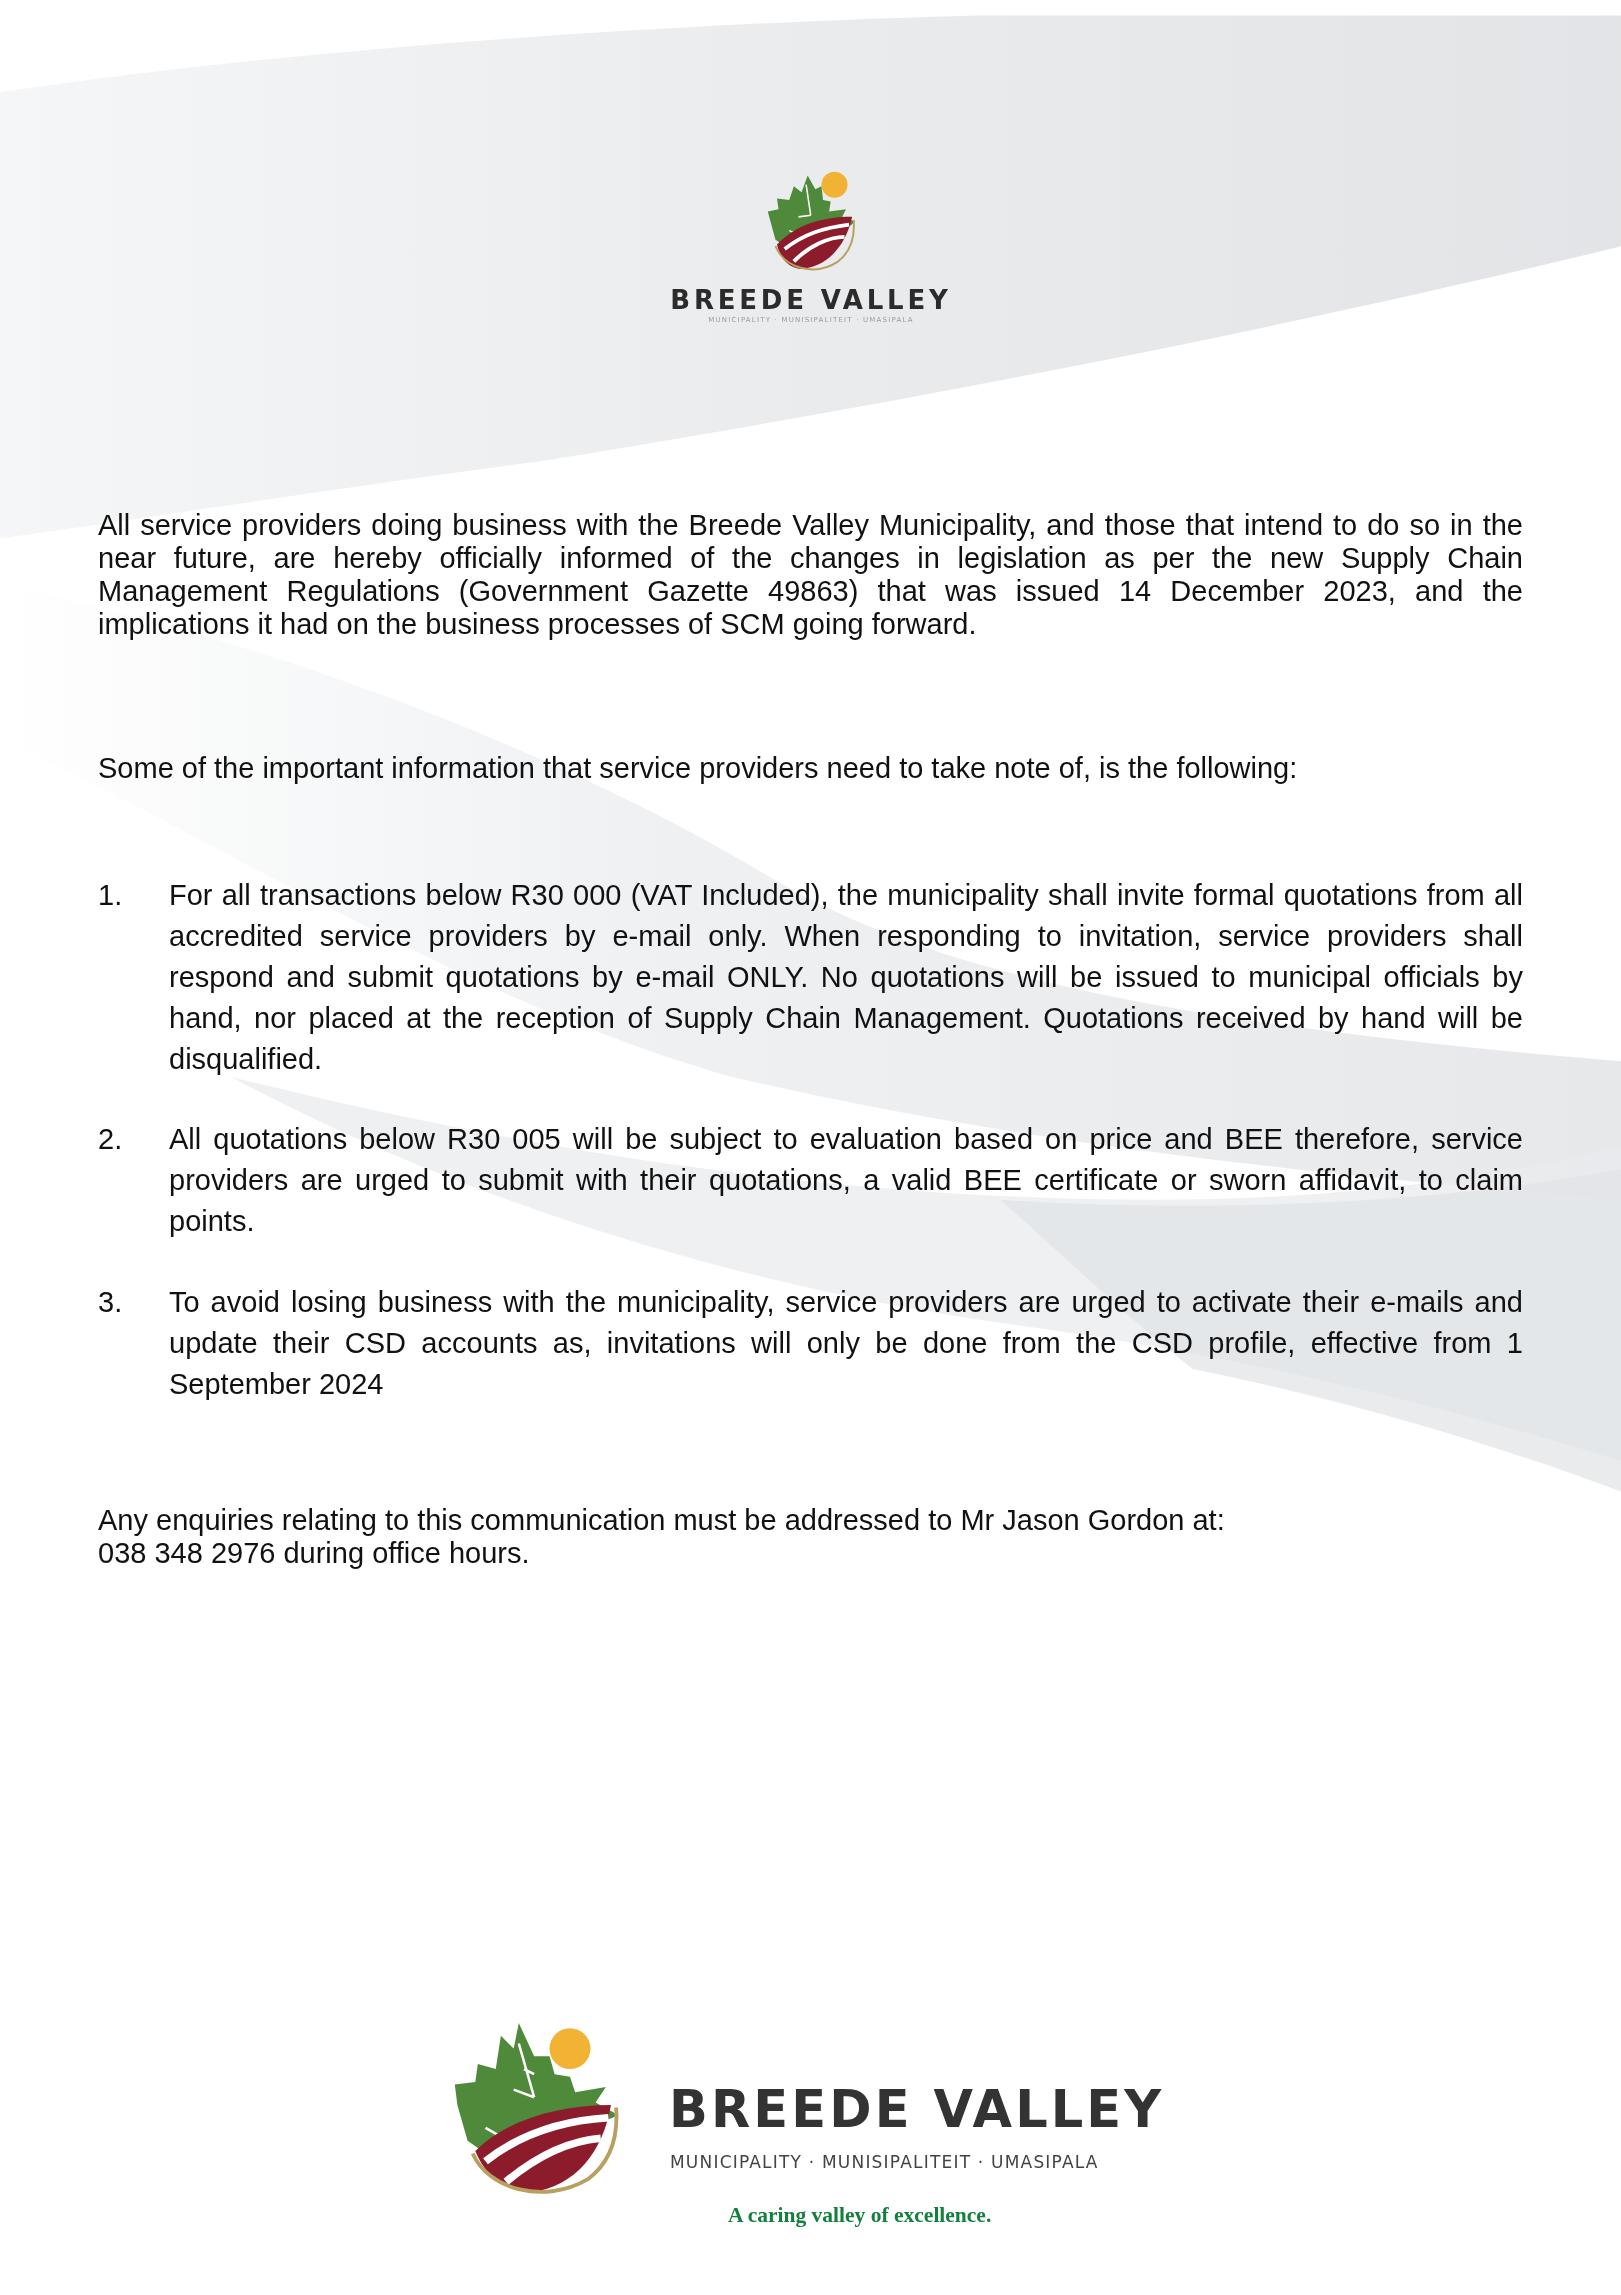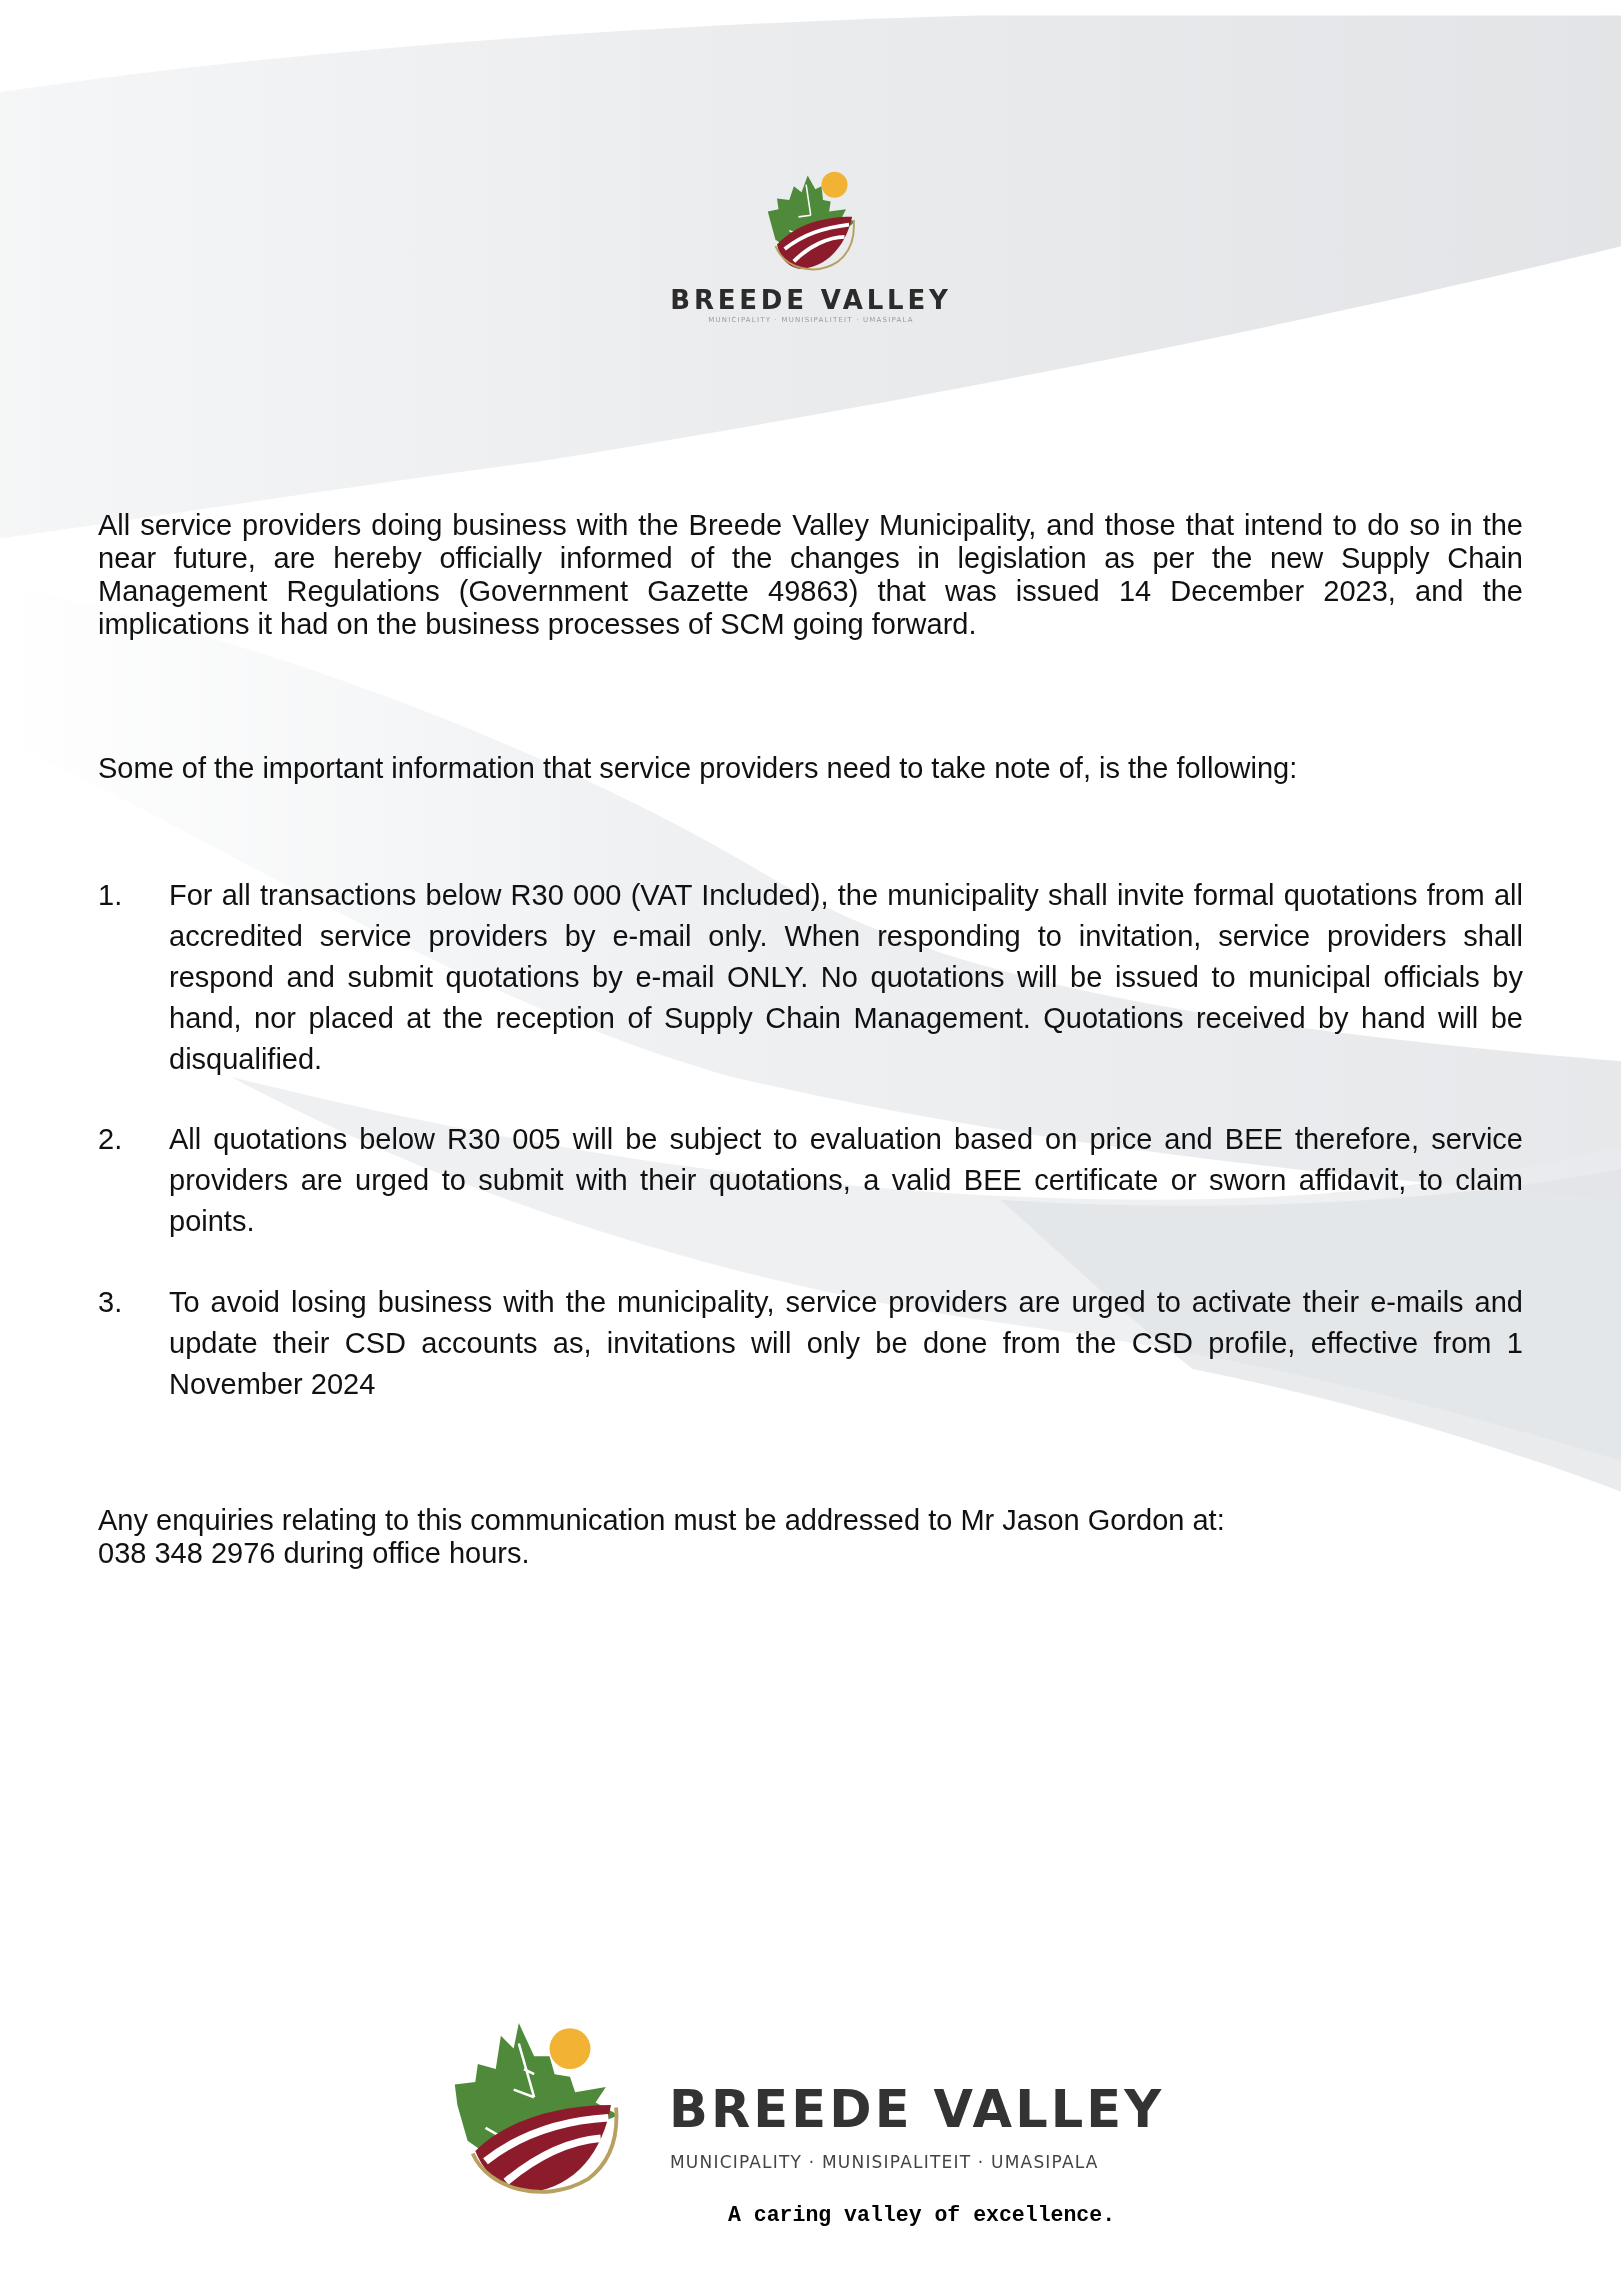--- a/index.html
+++ b/index.html
@@ -142,24 +142,24 @@
       font-family: "DejaVu Sans", sans-serif;
       font-size: 17px;
       letter-spacing: 1.2px;
       color: #444;
       white-space: nowrap;
     }
     .footer-logo .tagline {
       position: absolute;
       left: 286px;
       top: 188px;
-      font-family: Liberation Mono, monospace;
+      font-family: Liberation Serif, serif;
       font-weight: bold;
       font-size: 21.5px;
-      color: #000000;
+      color: #15803d;
       white-space: nowrap;
     }
   </style>
 </head>
 <body>
 
 <svg class="bg-swoosh" viewBox="0 0 2108 2984" preserveAspectRatio="none">
   <defs>
     <linearGradient id="sw1" x1="0" y1="0" x2="1" y2="0">
       <stop offset="0" stop-color="#f4f5f6"></stop>
@@ -206,21 +206,21 @@
     <li class="list-item item-1">
       <span class="num">1.</span>
       <span class="text">For all transactions below R30 000 (VAT Included), the municipality shall invite formal quotations from all accredited service providers by e-mail only. When responding to invitation, service providers shall respond and submit quotations by e-mail ONLY. No quotations will be issued to municipal officials by hand, nor placed at the reception of Supply Chain Management. Quotations received by hand will be disqualified.</span>
     </li>
     <li class="list-item item-2">
       <span class="num">2.</span>
       <span class="text">All quotations below R30 005 will be subject to evaluation based on price and BEE therefore, service providers are urged to submit with their quotations, a valid BEE certificate or sworn affidavit, to claim points.</span>
     </li>
     <li class="list-item item-3">
       <span class="num">3.</span>
-      <span class="text">To avoid losing business with the municipality, service providers are urged to activate their e-mails and update their CSD accounts as, invitations will only be done from the CSD profile, effective from 1 November 2024</span>
+      <span class="text">To avoid losing business with the municipality, service providers are urged to activate their e-mails and update their CSD accounts as, invitations will only be done from the CSD profile, effective from 1 September 2024</span>
     </li>
   </ol>
 
   <p class="body-text p-enquiries">
     <span>Any enquiries relating to this communication must be addressed to Mr Jason Gordon at:</span><br>
     <span>038 348 2976 during office hours.</span>
   </p>
 
   <div class="footer-logo">
     <svg class="emblem" viewBox="0 0 150 140">

